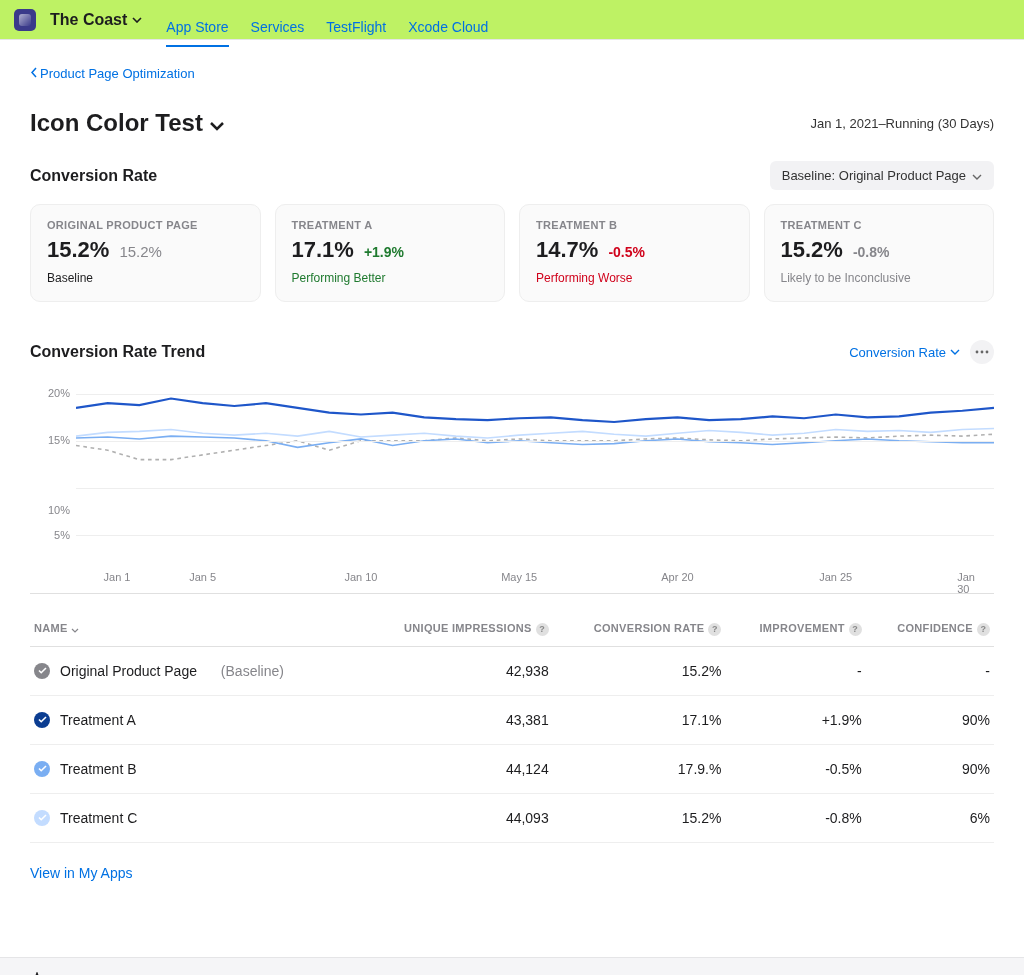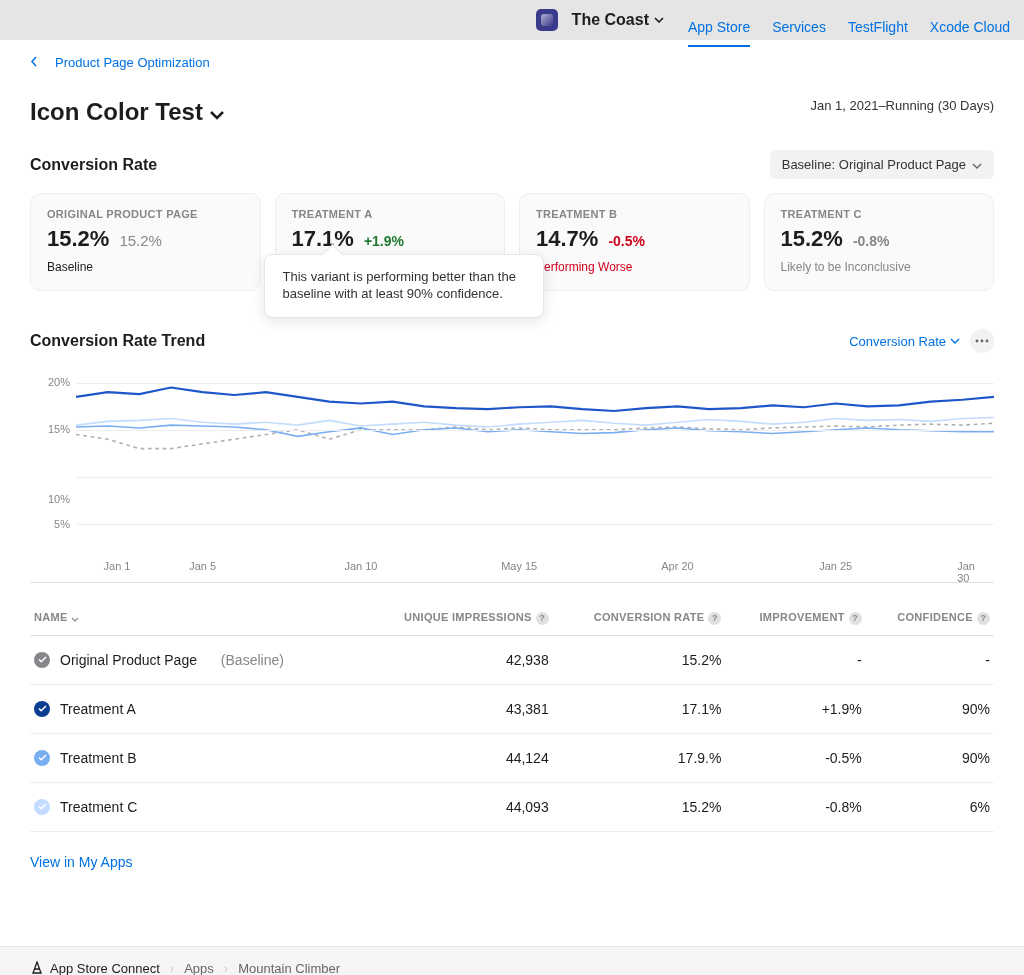--- a/index.html
+++ b/index.html
@@ -4,48 +4,47 @@
 <style>
   * { box-sizing: border-box; margin: 0; padding: 0; }
   body {
     font-family: -apple-system, BlinkMacSystemFont, "Segoe UI", Helvetica, Arial, sans-serif;
     background: #fff;
     color: #1d1d1f;
     width: 1024px;
     font-size: 14px;
   }
   .topbar {
-    background: #e5e5e5;
+    background: #bef264;
     border-bottom: 1px solid #e5e5e7;
     height: 40px;
     display: flex;
     align-items: center;
     padding: 0 14px;
     gap: 14px;
-    justify-content: flex-end;
   }
   .app-icon {
     width: 22px; height: 22px;
     background: #3a3a8a;
     border-radius: 5px;
     position: relative;
   }
   .app-icon::after {
     content:''; position:absolute; inset:5px; border-radius:3px;
     background: linear-gradient(135deg,#ffffff99,#ffffff00);
   }
   .app-name { font-weight: 700; font-size: 16px; display:flex; align-items:center; gap:5px;}
   .chev-down { width:10px; height:6px; }
   .chev-down svg { display:block; }
   .topnav { display:flex; gap:22px; margin-left:10px;}
   .topnav a { color:#0071e3; text-decoration:none; font-size:14px; padding:10px 0; border-bottom:2px solid transparent;margin-top:16px;}
   .topnav a.active { border-bottom-color:#0071e3; }
   .container { padding: 14px 30px 40px 30px; }
-  .backlink { color:#0071e3; text-decoration:none; font-size:13px; display:inline-flex; align-items:center; gap:18px; margin-top:1px;text-align:center;}
-  .page-title-row { display:flex; align-items:flex-start; justify-content:space-between; margin-top:28px;}
+  .backlink { color:#0071e3; text-decoration:none; font-size:13px; display:inline-flex; align-items:center; gap:3px; margin-top:12px;text-align:center;}
+  .page-title-row { display:flex; align-items:center; justify-content:space-between; margin-top:28px;}
   .page-title { font-size:24px; font-weight:700; display:flex; align-items:center; gap:6px;}
   .date-status { color:#333; font-size:13px;}
   .section-row { display:flex; justify-content:space-between; align-items:center; margin-top:24px;}
   .section-title { font-size:16px; font-weight:700;}
   .baseline-select {
     background:#f2f2f4; border-radius:6px; padding:7px 12px; font-size:13px; color:#333;
     display:flex; align-items:center; gap:6px; cursor:pointer;
   }
   .cards { display:flex; gap:14px; margin-top:14px;}
   .card {
@@ -165,21 +164,20 @@
         </div>
         <div class="card-status ">Baseline</div>
       </div>
       <div class="card">
         <div class="card-label">TREATMENT A</div>
         <div class="card-value-row">
           <span class="card-value">17.1%</span>
           <span class="card-delta green">+1.9%</span>
         </div>
         <div class="card-status green">Performing Better</div>
-        <div class="tooltip">This variant is performing better than the baseline with at least 90% confidence.</div>
       </div>
       <div class="card">
         <div class="card-label">TREATMENT B</div>
         <div class="card-value-row">
           <span class="card-value">14.7%</span>
           <span class="card-delta red">-0.5%</span>
         </div>
         <div class="card-status red">Performing Worse</div>
       </div>
       <div class="card">

